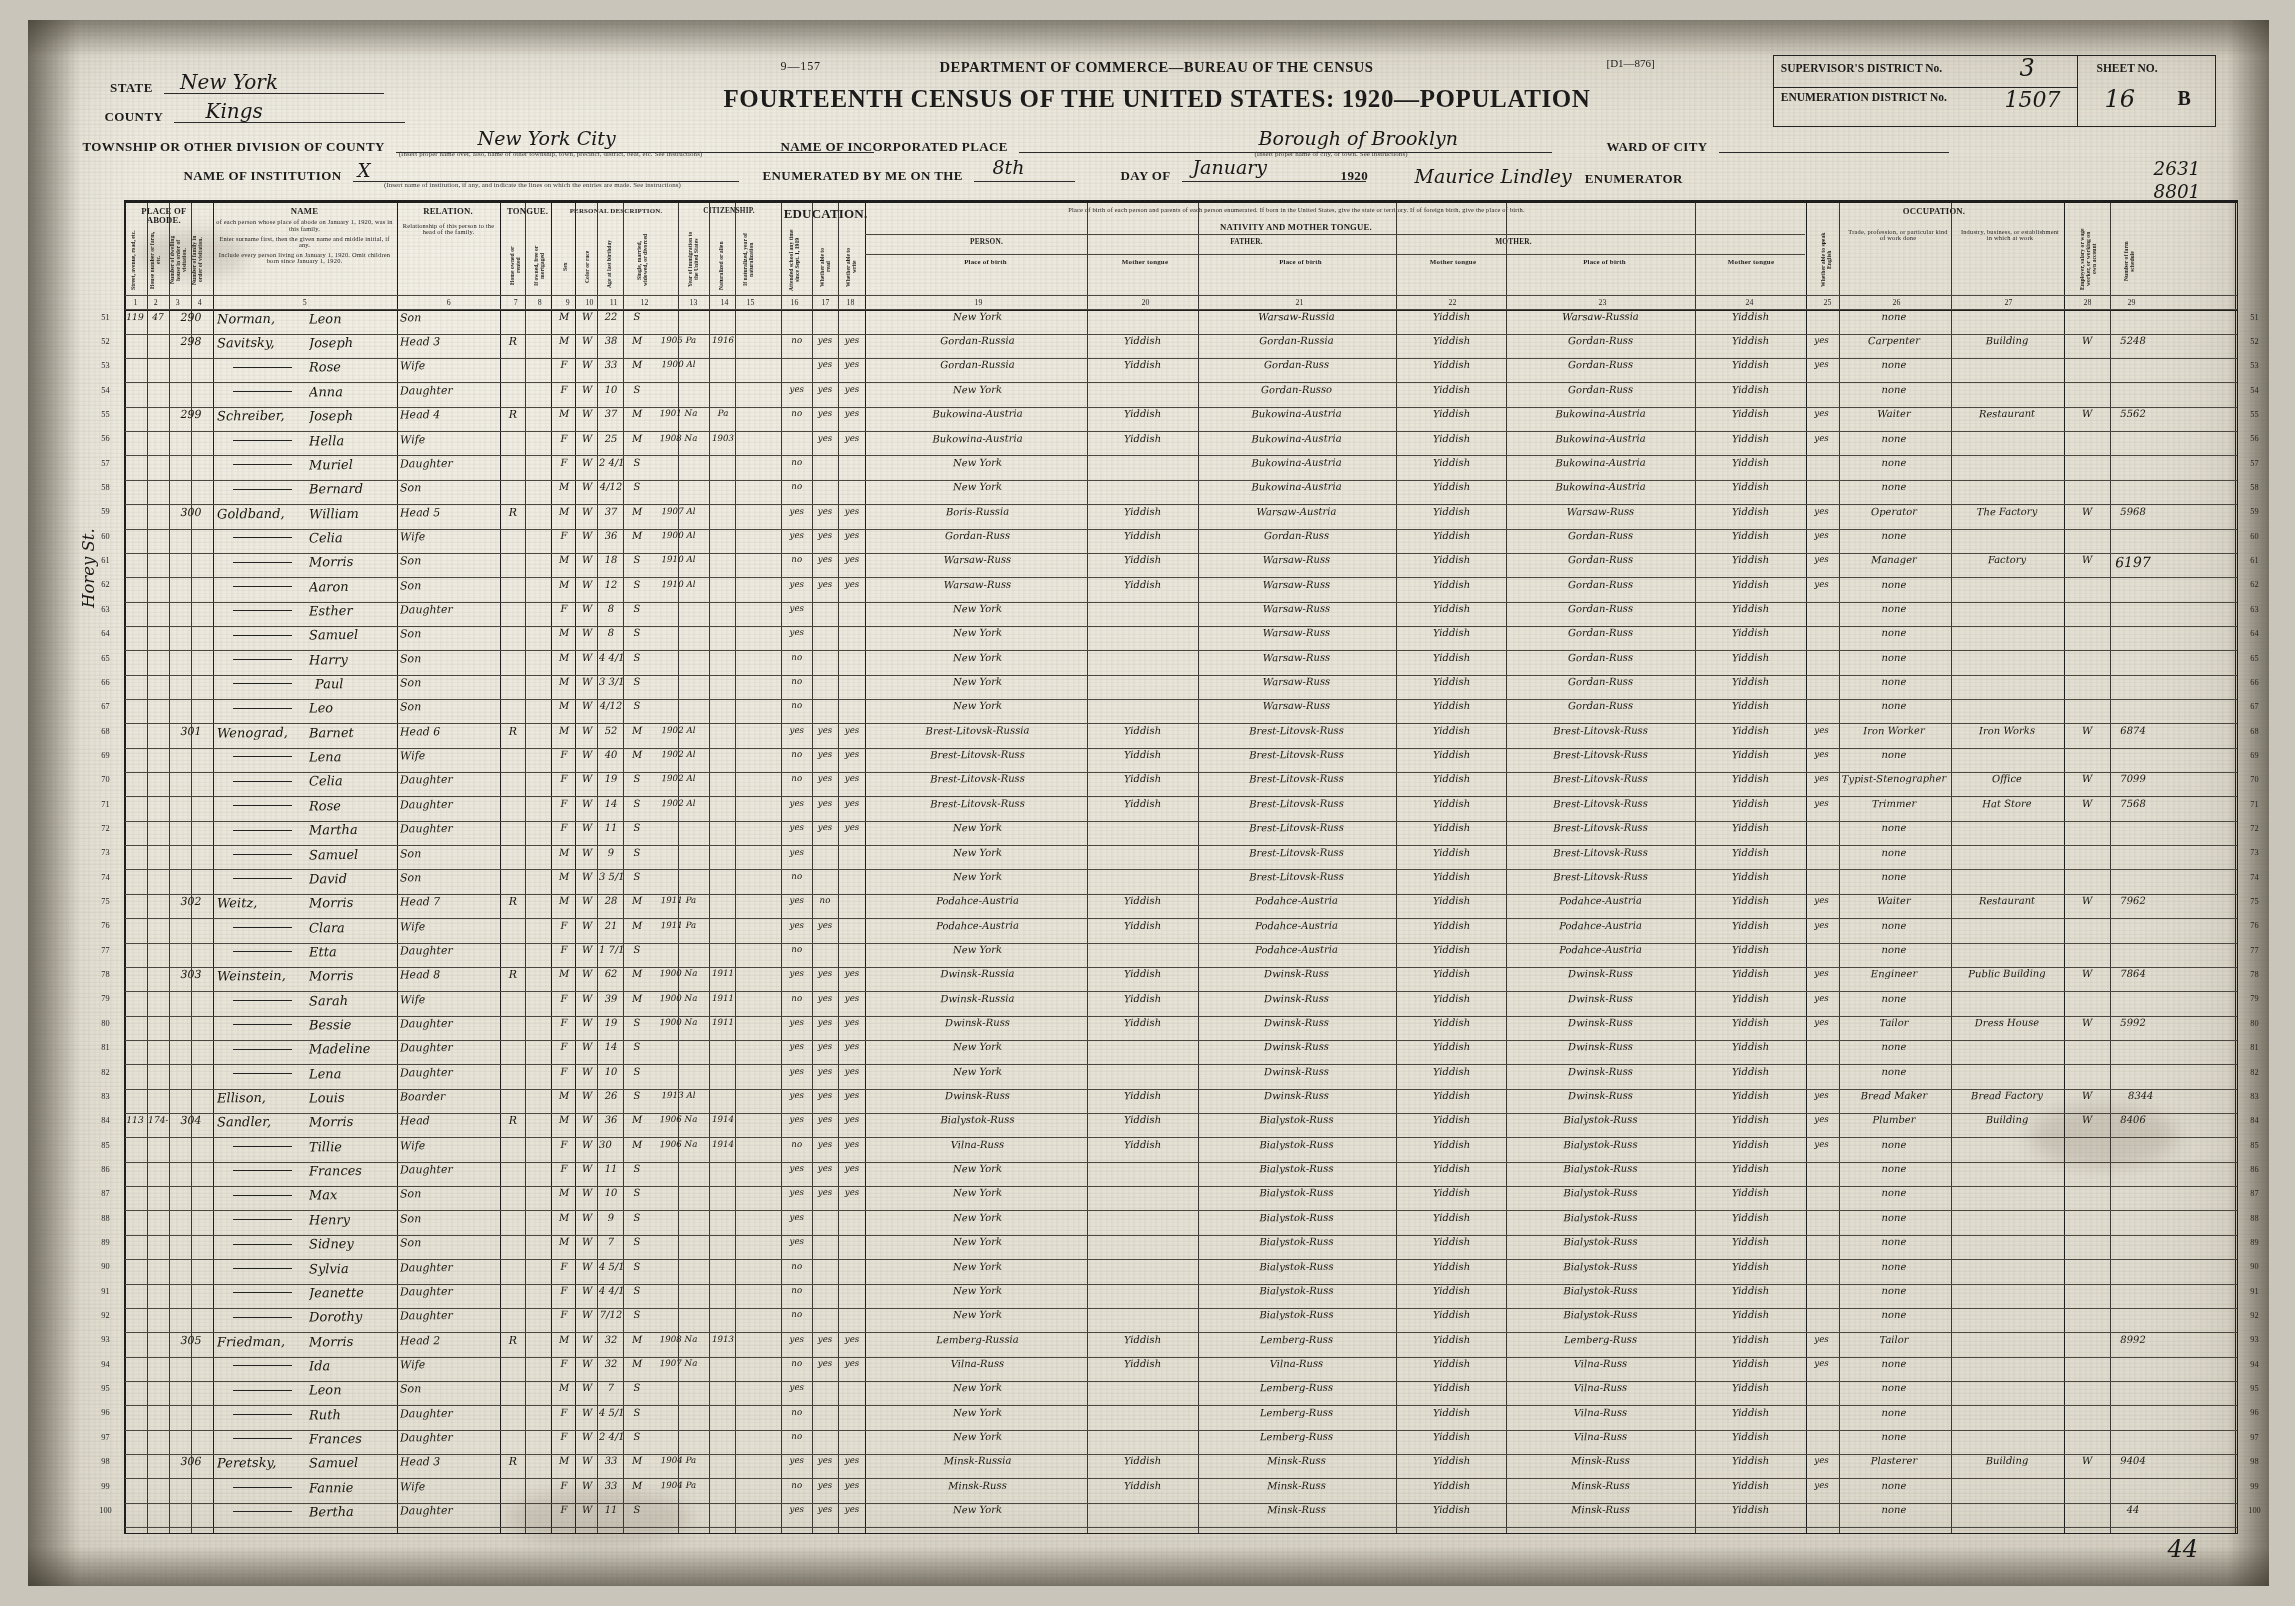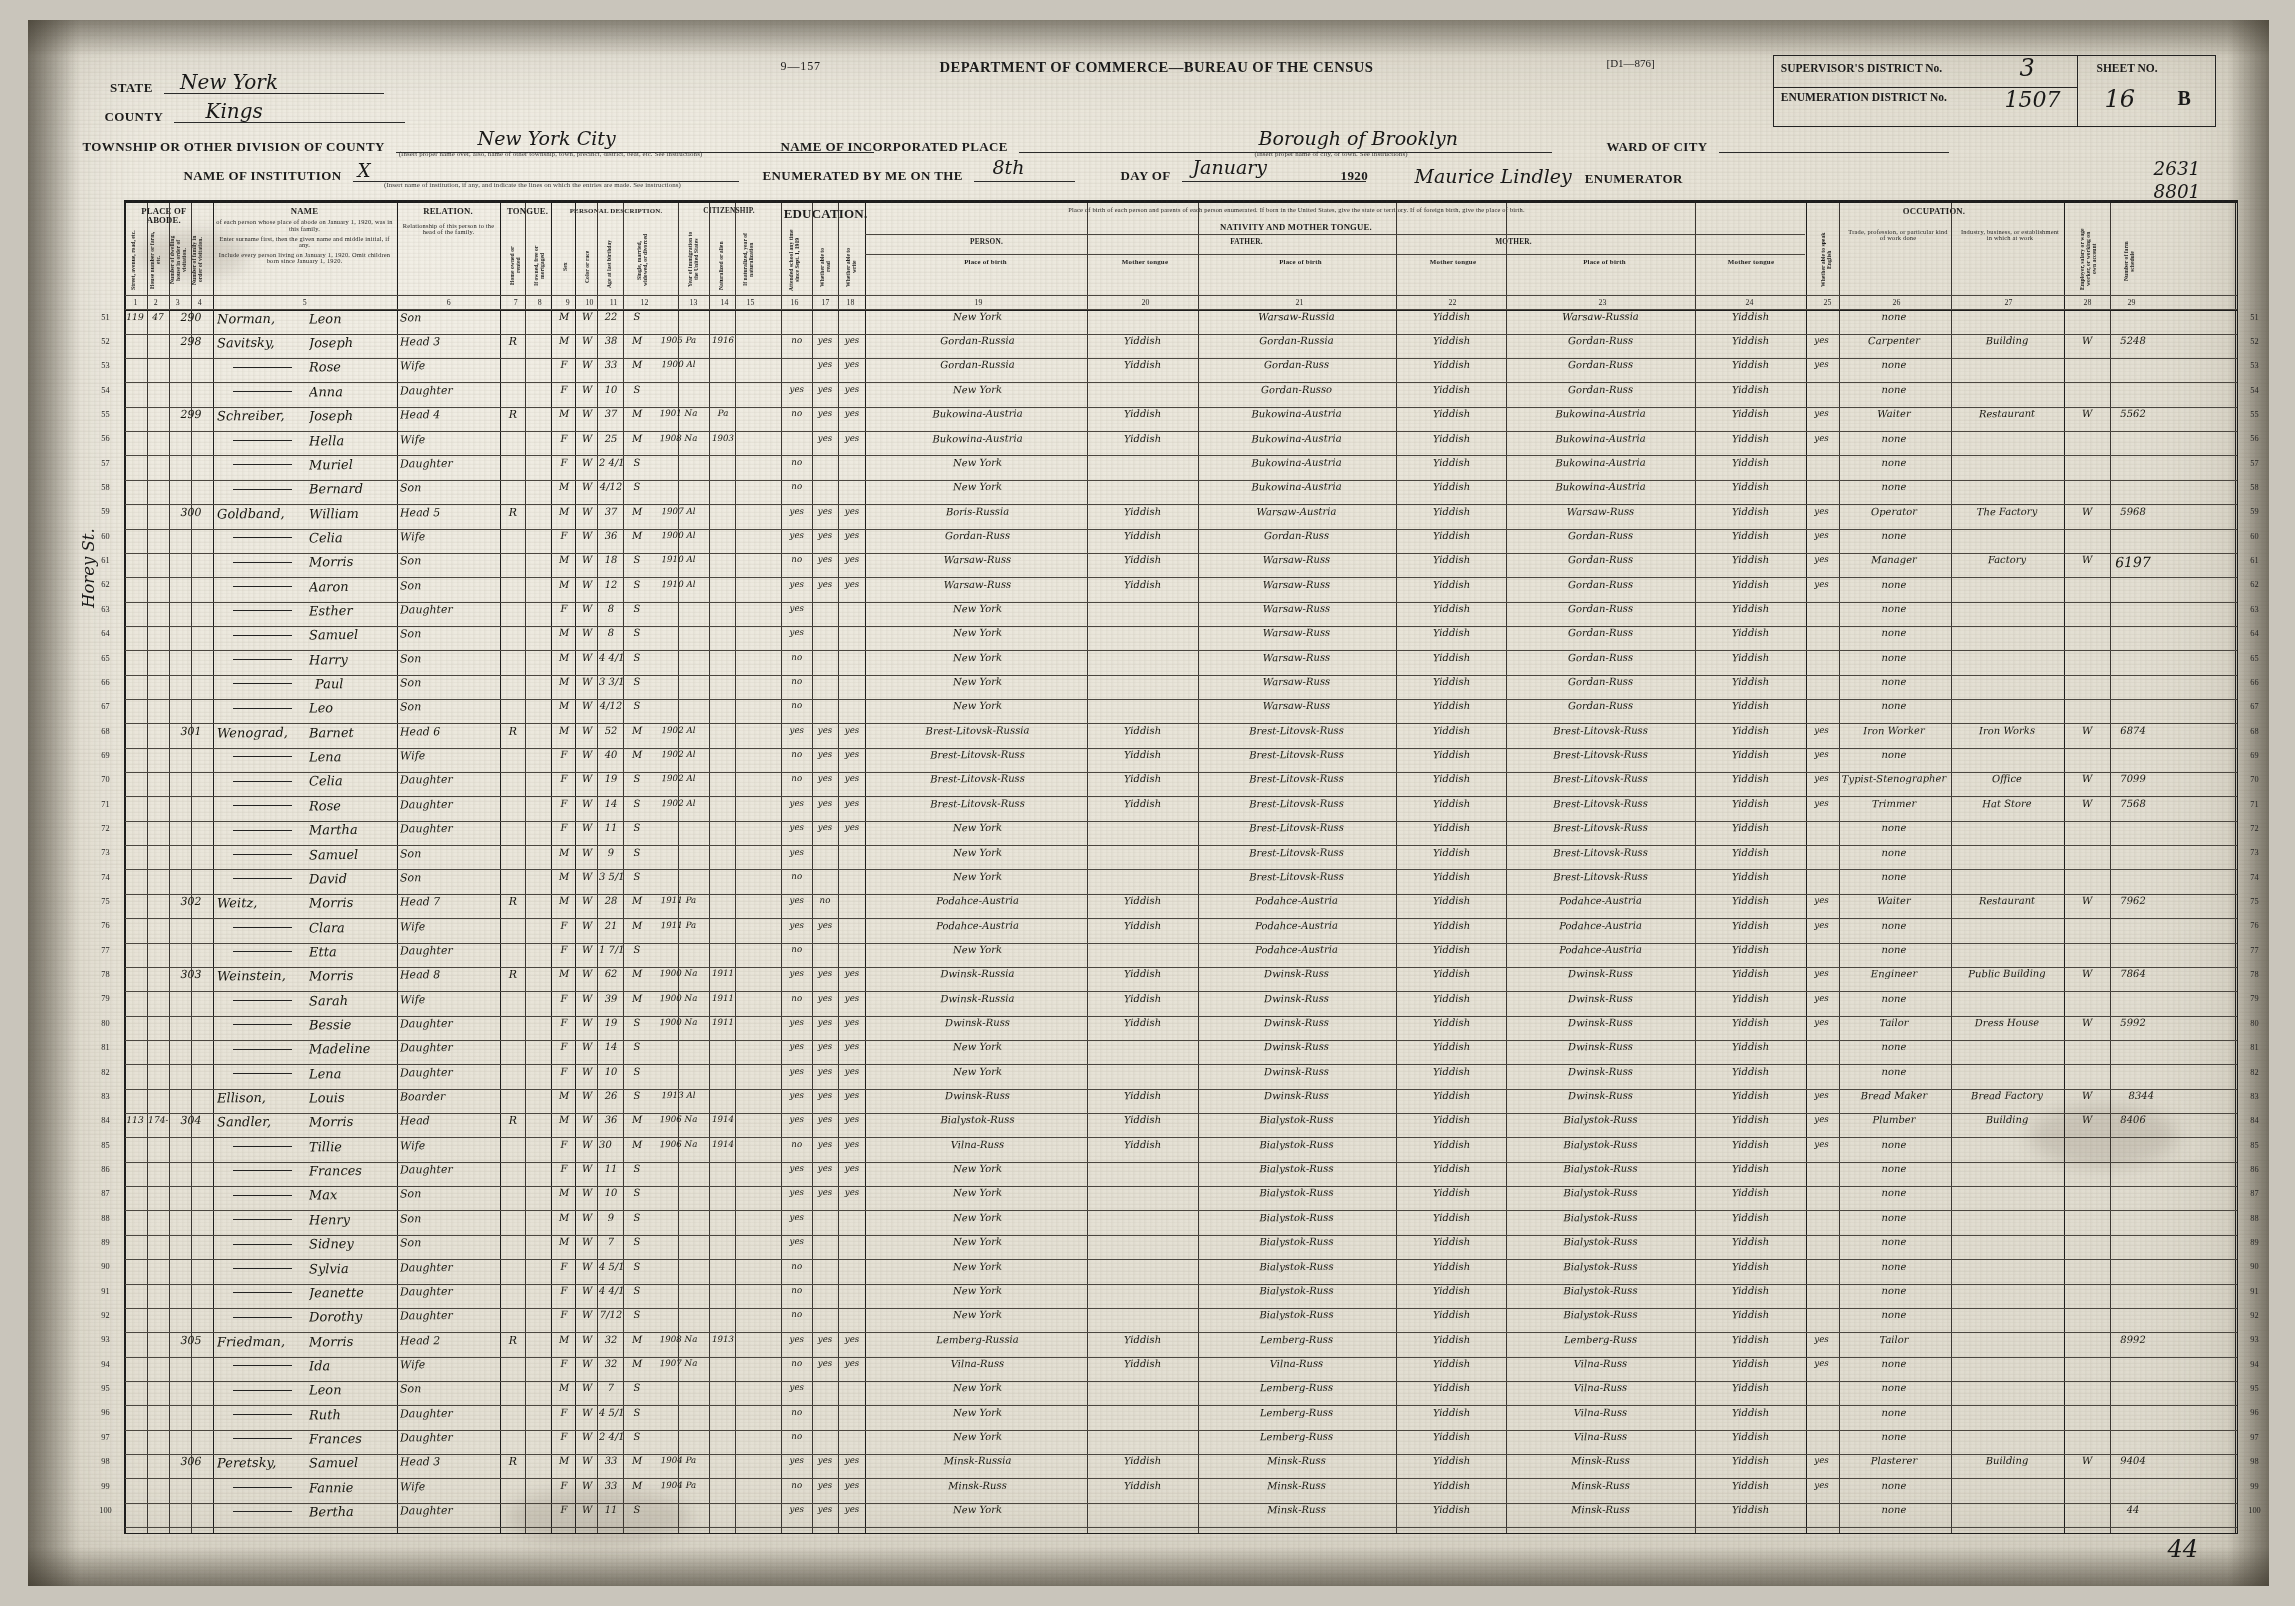--- a/index.html
+++ b/index.html
@@ -79,20 +79,21 @@
 </head>
 <body>
 
 <div id="scan">
   <div id="paper">
 
     <div id="hdr">
       <div class="formno ink">9—157</div>
       <div class="formno2 ink">[D1—876]</div>
       <div class="deptline ink">DEPARTMENT OF COMMERCE—BUREAU OF THE CENSUS</div>
+      <div class="bigtitle ink">FOURTEENTH CENSUS OF THE UNITED STATES: 1920—POPULATION</div>
 
       <div class="hcell" style="left:27.5px;top:33px;">
         <span class="lbl ink">STATE</span>
         <span class="rule" style="width:220px;position:relative;top:1.8px;margin-left:7.3px;"></span>
         <span class="hand" style="position:absolute;left:70px;top:-9.2px;font-size:20px;">New York</span>
       </div>
 
       <div class="hcell" style="left:22px;top:62px;">
         <span class="lbl ink">COUNTY</span>
         <span class="rule" style="width:231px;position:relative;top:1.8px;margin-left:7.3px;"></span>
@@ -932,21 +933,21 @@
           <div class="cellh" style="left: 744px; width: 217px; top: 889px; font-size: 10px; text-align: center; overflow: hidden; transform: rotate(-0.5deg);">Dwinsk-Russ</div>
           <div class="cellh" style="left: 964px; width: 107px; top: 889px; font-size: 10px; text-align: center; overflow: hidden; transform: rotate(-0.5deg);">Yiddish</div>
           <div class="cellh" style="left: 1074px; width: 195px; top: 889px; font-size: 10px; text-align: center; overflow: hidden; transform: rotate(-0.5deg);">Dwinsk-Russ</div>
           <div class="cellh" style="left: 1273px; width: 107px; top: 889px; font-size: 10px; text-align: center; overflow: hidden; transform: rotate(-0.5deg);">Yiddish</div>
           <div class="cellh" style="left: 1383px; width: 185px; top: 889px; font-size: 10px; text-align: center; overflow: hidden; transform: rotate(-0.5deg);">Dwinsk-Russ</div>
           <div class="cellh" style="left: 1572px; width: 107px; top: 889px; font-size: 10px; text-align: center; overflow: hidden; transform: rotate(-0.5deg);">Yiddish</div>
           <div class="cellh" style="left: 1682px; width: 29px; top: 889px; font-size: 8.7px; text-align: center; overflow: hidden; transform: rotate(-0.5deg);">yes</div>
           <div class="cellh" style="left: 1715px; width: 108px; top: 889px; font-size: 10px; text-align: center; overflow: hidden; transform: rotate(-0.5deg);">Bread Maker</div>
           <div class="cellh" style="left: 1827px; width: 110px; top: 889px; font-size: 10px; text-align: center; overflow: hidden; transform: rotate(-0.5deg);">Bread Factory</div>
           <div class="cellh" style="left: 1941px; width: 42px; top: 889px; font-size: 10px; text-align: center; overflow: hidden; transform: rotate(-0.5deg);">W</div>
-          <div class="cellh" style="left: 1987px; width: 42px; top: 889px; font-size: 10px; text-align: right; overflow: hidden; transform: rotate(-0.5deg);">8344</div>
+          <div class="cellh" style="left: 1987px; width: 42px; top: 889px; font-size: 10px; text-align: left; overflow: hidden; transform: rotate(-0.5deg); padding-left: 16px;">8344</div>
           <div class="cellh" style="left: 0.9px; width: 20px; top: 913px; font-size: 9.2px; text-align: center; overflow: hidden; transform: rotate(-0.5deg);">113</div>
           <div class="cellh" style="left: 23px; width: 20px; top: 913px; font-size: 9.2px; text-align: center; overflow: hidden; transform: rotate(-0.5deg);">174-3</div>
           <div class="cellh" style="left: 45px; width: 42px; top: 913px; font-size: 11px; text-align: center; overflow: hidden; transform: rotate(-0.5deg);">304</div>
           <div class="cellh" style="left: 92px; width: 88px; top: 913px; font-size: 13px; text-align: left; overflow: hidden; transform: rotate(-0.5deg);">Sandler,</div>
           <div class="cellh" style="left: 184px; width: 86px; top: 913px; font-size: 13px; text-align: left; overflow: hidden; transform: rotate(-0.5deg);">Morris</div>
           <div class="cellh" style="left: 275px; width: 96px; top: 913px; font-size: 11px; text-align: left; overflow: hidden; transform: rotate(-0.5deg);">Head</div>
           <div class="cellh" style="left: 378px; width: 20px; top: 913px; font-size: 11px; text-align: center; overflow: hidden; transform: rotate(-0.5deg);">R</div>
           <div class="cellh" style="left: 428px; width: 22px; top: 913px; font-size: 10px; text-align: center; overflow: hidden; transform: rotate(-0.5deg);">M</div>
           <div class="cellh" style="left: 452px; width: 20px; top: 913px; font-size: 10px; text-align: center; overflow: hidden; transform: rotate(-0.5deg);">W</div>
           <div class="cellh" style="left: 474px; width: 24px; top: 913px; font-size: 10px; text-align: center; overflow: hidden; transform: rotate(-0.5deg);">36</div>

